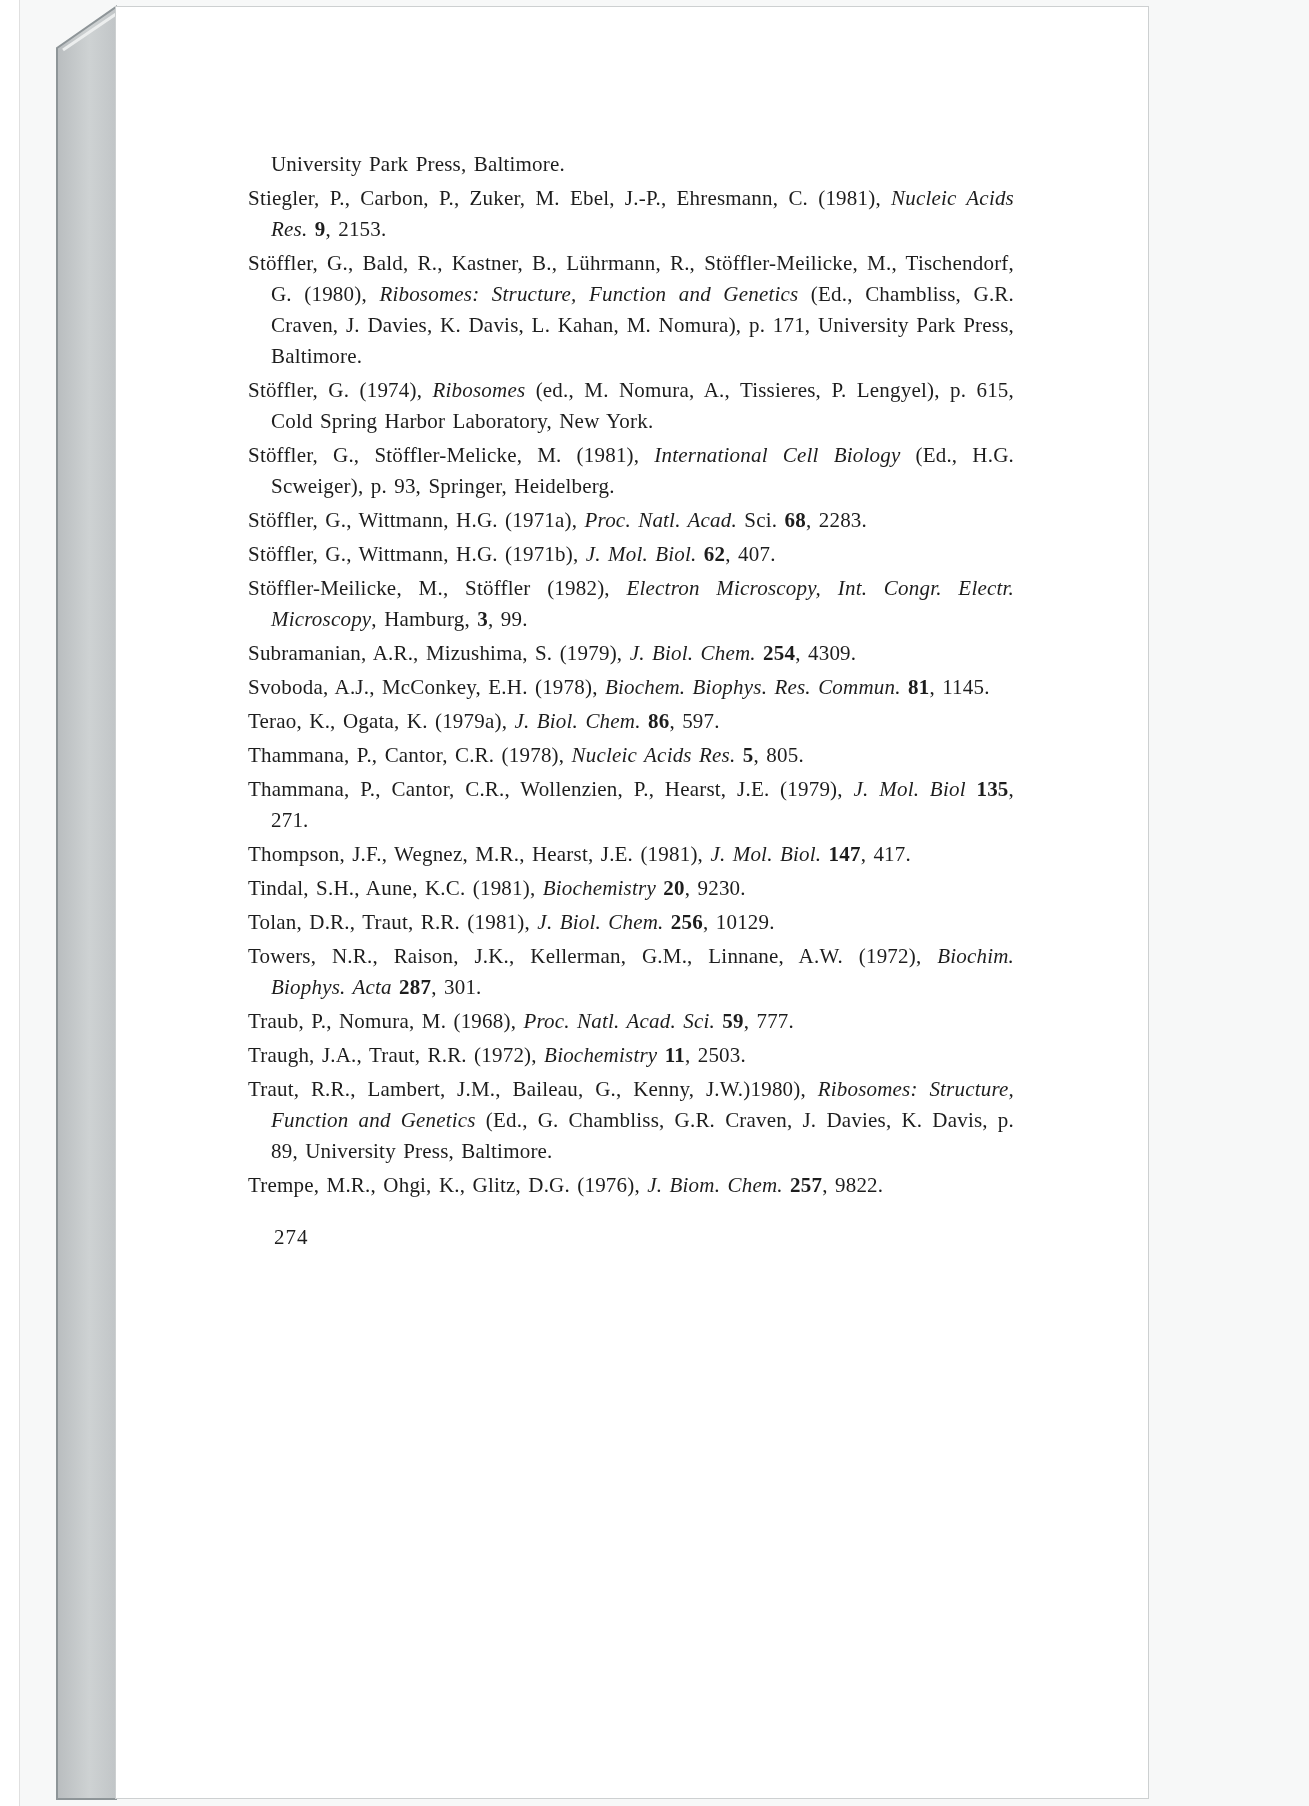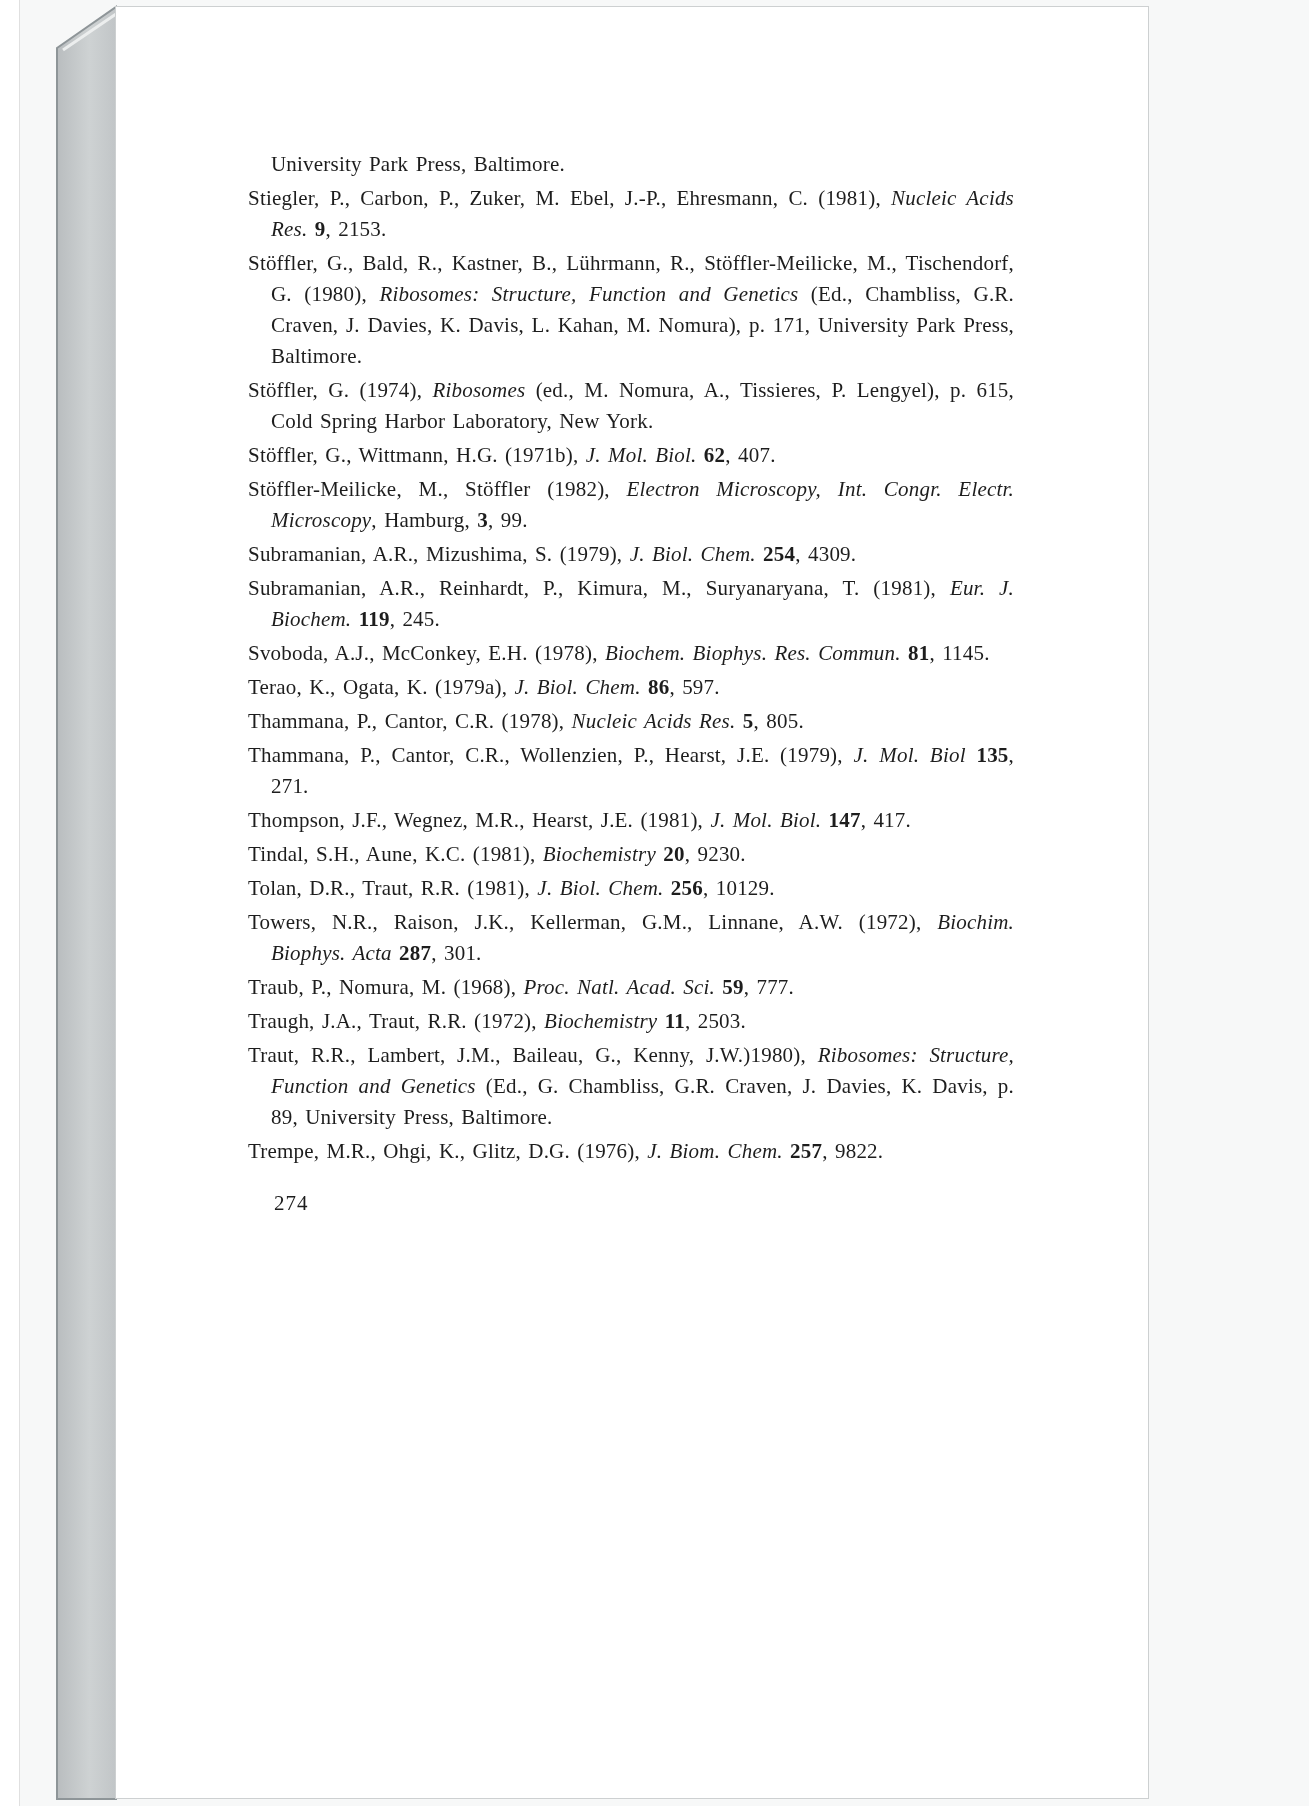--- a/index.html
+++ b/index.html
@@ -70,24 +70,25 @@
     <polygon points="37,48 96,7 96,1799 37,1799" fill="url(#spineGrad)" stroke="#8e9598" stroke-width="2"></polygon>
     <line x1="43" y1="50" x2="96" y2="14" stroke="#eceeee" stroke-width="3"></line>
   </svg>
 
   <div class="page">
     <div class="refs">
         <p class="ref cont"><span>University Park Press, Baltimore.</span></p>
         <p class="ref"><span>Stiegler, P., Carbon, P., Zuker, M. Ebel, J.-P., Ehresmann, C. (1981), </span><span class="it">Nucleic Acids Res.</span><span> </span><span class="bd">9</span><span>, 2153.</span></p>
         <p class="ref"><span>Stöffler, G., Bald, R., Kastner, B., Lührmann, R., Stöffler-Meilicke, M., Tischendorf, G. (1980), </span><span class="it">Ribosomes: Structure, Function and Genetics</span><span> (Ed., Chambliss, G.R. Craven, J. Davies, K. Davis, L. Kahan, M. Nomura), p. 171, University Park Press, Baltimore.</span></p>
         <p class="ref"><span>Stöffler, G. (1974), </span><span class="it">Ribosomes</span><span> (ed., M. Nomura, A., Tissieres, P. Lengyel), p. 615, Cold Spring Harbor Laboratory, New York.</span></p>
+        <p class="ref"><span>Stöffler, G., Stöffler-Melicke, M. (1981), </span><span class="it">International Cell Biology</span><span> (Ed., H.G. Scweiger), p. 93, Springer, Heidelberg.</span></p>
+        <p class="ref"><span>Stöffler, G., Wittmann, H.G. (1971a), </span><span class="it">Proc. Natl. Acad.</span><span> Sci. </span><span class="bd">68</span><span>, 2283.</span></p>
         <p class="ref"><span>Stöffler, G., Wittmann, H.G. (1971b), </span><span class="it">J. Mol. Biol.</span><span> </span><span class="bd">62</span><span>, 407.</span></p>
         <p class="ref"><span>Stöffler-Meilicke, M., Stöffler (1982), </span><span class="it">Electron Microscopy, Int. Congr. Electr. Microscopy</span><span>, Hamburg, </span><span class="bd">3</span><span>, 99.</span></p>
         <p class="ref"><span>Subramanian, A.R., Mizushima, S. (1979), </span><span class="it">J. Biol. Chem.</span><span> </span><span class="bd">254</span><span>, 4309.</span></p>
-        <p class="ref"><span>Subramanian, A.R., Reinhardt, P., Kimura, M., Suryanaryana, T. (1981), </span><span class="it">Eur. J. Biochem.</span><span> </span><span class="bd">119</span><span>, 245.</span></p>
         <p class="ref"><span>Svoboda, A.J., McConkey, E.H. (1978), </span><span class="it">Biochem. Biophys. Res. Commun.</span><span> </span><span class="bd">81</span><span>, 1145.</span></p>
         <p class="ref"><span>Terao, K., Ogata, K. (1979a), </span><span class="it">J. Biol. Chem.</span><span> </span><span class="bd">86</span><span>, 597.</span></p>
         <p class="ref"><span>Thammana, P., Cantor, C.R. (1978), </span><span class="it">Nucleic Acids Res.</span><span> </span><span class="bd">5</span><span>, 805.</span></p>
         <p class="ref"><span>Thammana, P., Cantor, C.R., Wollenzien, P., Hearst, J.E. (1979), </span><span class="it">J. Mol. Biol</span><span> </span><span class="bd">135</span><span>, 271.</span></p>
         <p class="ref"><span>Thompson, J.F., Wegnez, M.R., Hearst, J.E. (1981), </span><span class="it">J. Mol. Biol.</span><span> </span><span class="bd">147</span><span>, 417.</span></p>
         <p class="ref"><span>Tindal, S.H., Aune, K.C. (1981), </span><span class="it">Biochemistry</span><span> </span><span class="bd">20</span><span>, 9230.</span></p>
         <p class="ref"><span>Tolan, D.R., Traut, R.R. (1981), </span><span class="it">J. Biol. Chem.</span><span> </span><span class="bd">256</span><span>, 10129.</span></p>
         <p class="ref"><span>Towers, N.R., Raison, J.K., Kellerman, G.M., Linnane, A.W. (1972), </span><span class="it">Biochim. Biophys. Acta</span><span> </span><span class="bd">287</span><span>, 301.</span></p>
         <p class="ref"><span>Traub, P., Nomura, M. (1968), </span><span class="it">Proc. Natl. Acad. Sci.</span><span> </span><span class="bd">59</span><span>, 777.</span></p>
         <p class="ref"><span>Traugh, J.A., Traut, R.R. (1972), </span><span class="it">Biochemistry</span><span> </span><span class="bd">11</span><span>, 2503.</span></p>

